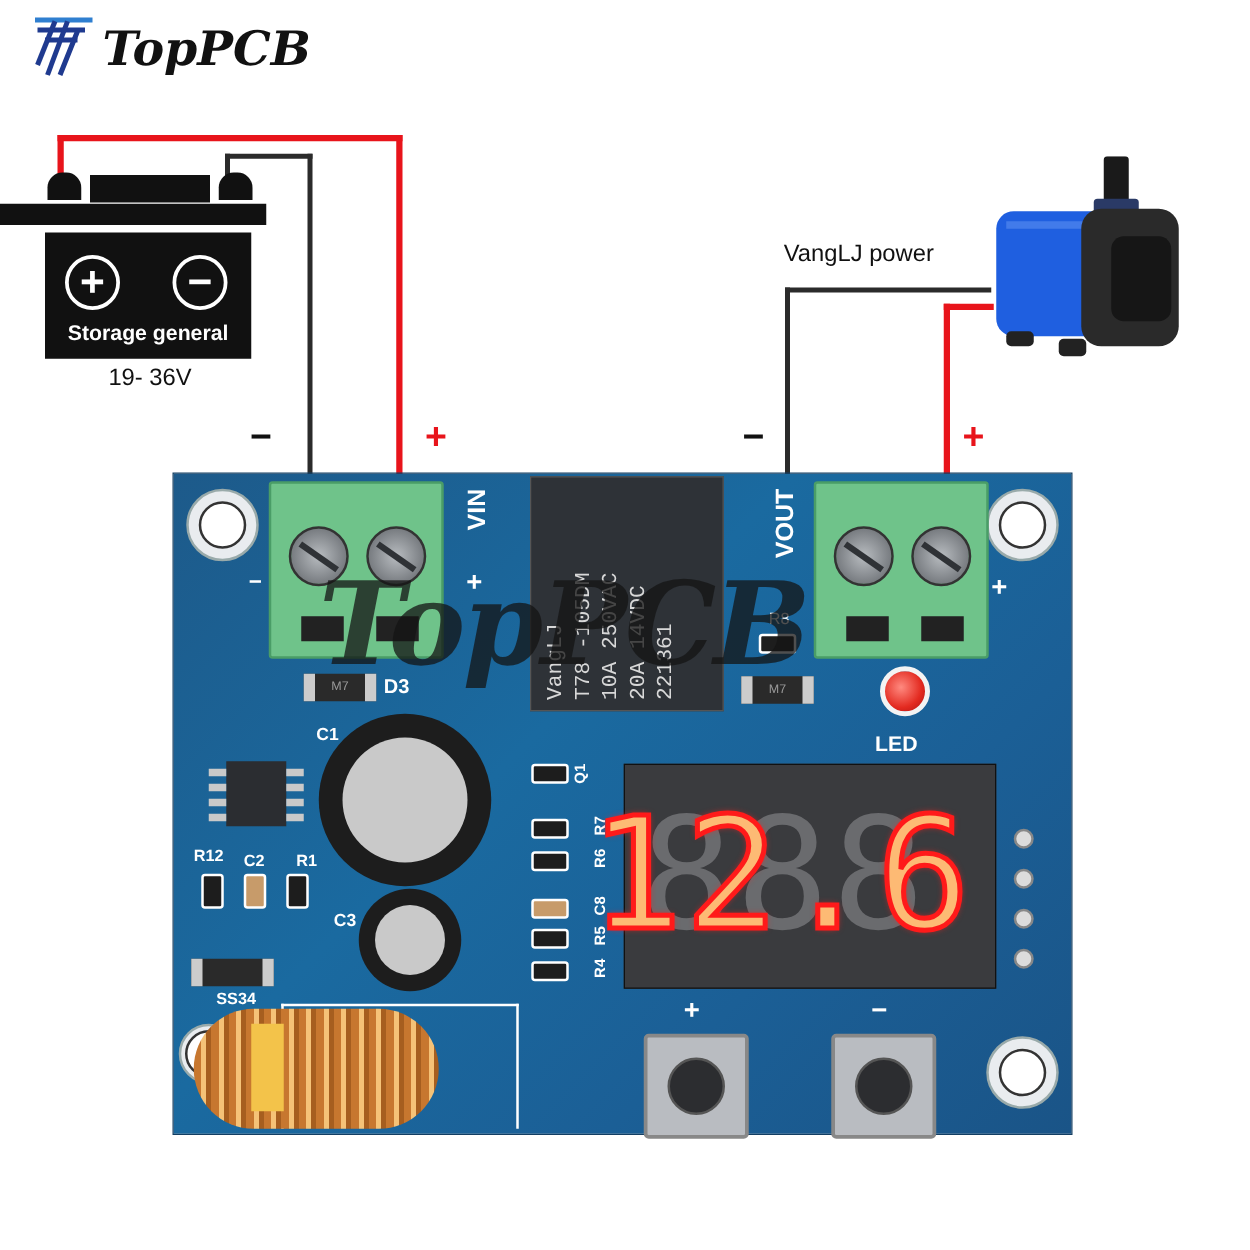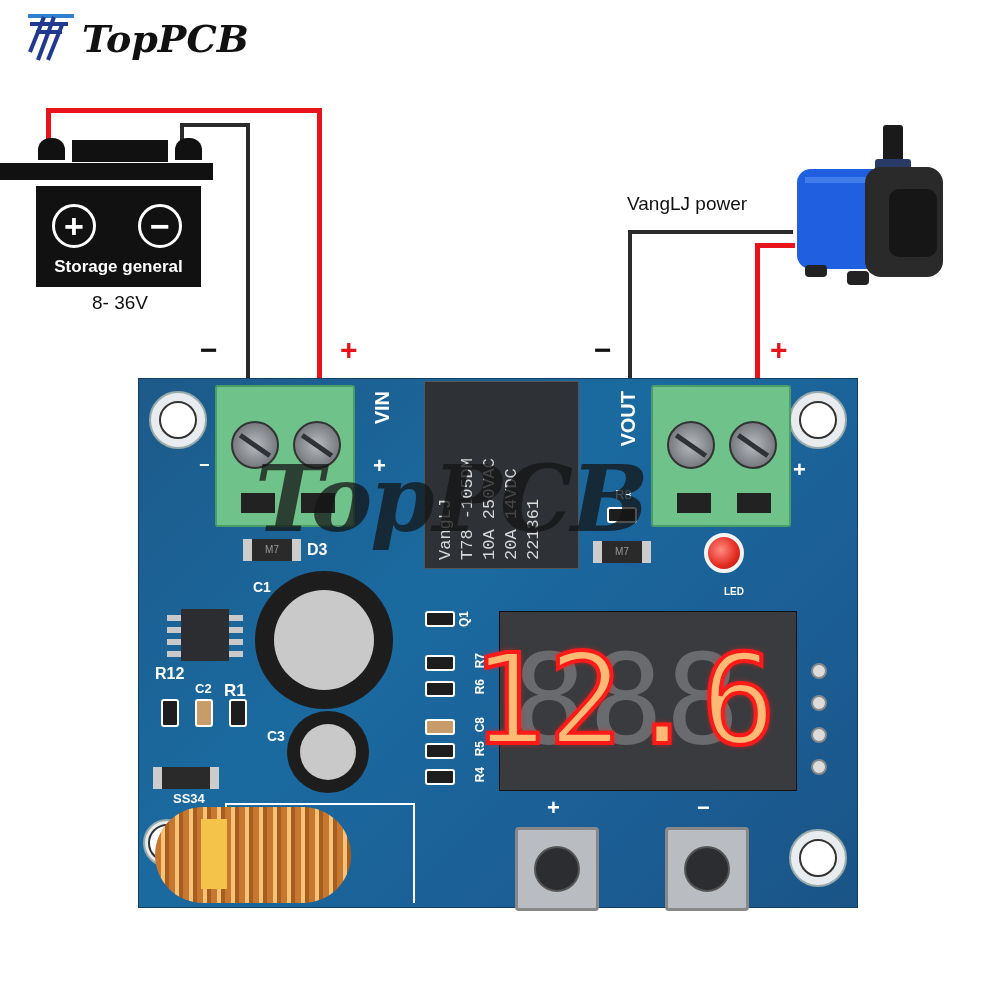--- a/index.html
+++ b/index.html
@@ -76,21 +76,21 @@
 <div class="terminal" style="left:38px"></div>
 <div class="terminal" style="left:175px"></div>
 <div class="abs cap"></div>
 <div class="abs battery-top"></div>
 <div class="abs battery-body">
   <div class="circ" style="left:16px">+</div>
   <div class="circ" style="left:102px">−</div>
   <div class="bat-label">Storage general</div>
 </div>
 <div class="abs bat-caption">
-  <div>8- 36V</div>
+  <div>19- 36V</div>
 </div>
 <div class="sign" style="left:200px;top:335px;color:#111">−</div>
 <div class="sign" style="left:340px;top:335px;color:#e8141b">+</div>
 
 <div class="abs out-label">VangLJ power</div>
 <div class="wire blk" style="left:628px;top:230px;width:165px;height:4px"></div>
 <div class="wire blk" style="left:628px;top:230px;width:4px;height:150px"></div>
 <div class="wire red" style="left:755px;top:243px;width:40px;height:5px"></div>
 <div class="wire red" style="left:755px;top:243px;width:5px;height:137px"></div>
 <div class="sign" style="left:594px;top:335px;color:#111">−</div>
@@ -142,21 +142,21 @@
   </div>
   <div class="silk" style="left:654px;top:78px;font-size:22px">+</div>
 
   <div class="diode" style="left:104px;top:160px">M7</div>
   <div class="silk" style="left:168px;top:162px">D3</div>
   <div class="diode" style="left:454px;top:162px">M7</div>
   <div class="silk" style="left:476px;top:108px;font-size:13px;font-weight:normal">R8</div>
   <div class="smd-h" style="left:468px;top:128px"></div>
 
   <div class="abs led" style="left:565px;top:154px"></div>
-  <div class="silk" style="left:585px;top:207px;font-size:10px">LED</div>
+  <div class="silk" style="left:561px;top:207px;font-size:17px">LED</div>
 
   <div class="ecap" style="left:116px;top:192px;width:138px;height:138px">
     <div class="ecap-in" style="width:100px;height:100px"></div>
   </div>
   <div class="silk" style="left:114px;top:200px;font-size:14px">C1</div>
   <div class="ecap" style="left:148px;top:332px;width:82px;height:82px">
     <div class="ecap-in" style="width:56px;height:56px"></div>
   </div>
   <div class="silk" style="left:128px;top:349px;font-size:14px">C3</div>
 
@@ -164,23 +164,23 @@
     <div class="pin" style="left:-14px;top:6px"></div>
       <div class="pin" style="left:-14px;top:18px"></div>
     <div class="pin" style="left:-14px;top:30px"></div>
       <div class="pin" style="left:-14px;top:42px"></div>
     <div class="pin" style="right:-14px;top:6px"></div>
       <div class="pin" style="right:-14px;top:18px"></div>
     <div class="pin" style="right:-14px;top:30px"></div>
       <div class="pin" style="right:-14px;top:42px"></div>
   </div>
 
-  <div class="silk" style="left:16px;top:286px;font-size:16px">R12</div>
+  <div class="silk" style="left:16px;top:298px;font-size:13px">R12</div>
   <div class="silk" style="left:56px;top:302px;font-size:13px">C2</div>
-  <div class="silk" style="left:85px;top:302px;font-size:17px">R1</div>
+  <div class="silk" style="left:98px;top:302px;font-size:13px">R1</div>
   <div class="smd" style="left:22px;top:320px"></div>
   <div class="smd" style="left:56px;top:320px;background:#c79b6a"></div>
   <div class="smd" style="left:90px;top:320px"></div>
   <div class="diode" style="left:14px;top:388px;width:66px"></div>
   <div class="silk" style="left:34px;top:412px;font-size:13px">SS34</div>
 
   <div class="smd-h" style="left:286px;top:232px"></div>
   <div class="silk silk-v" style="left:318px;top:232px;font-size:12px">Q1</div>
   <div class="smd-h" style="left:286px;top:276px"></div>
   <div class="silk silk-v" style="left:334px;top:274px;font-size:12px">R7</div>

